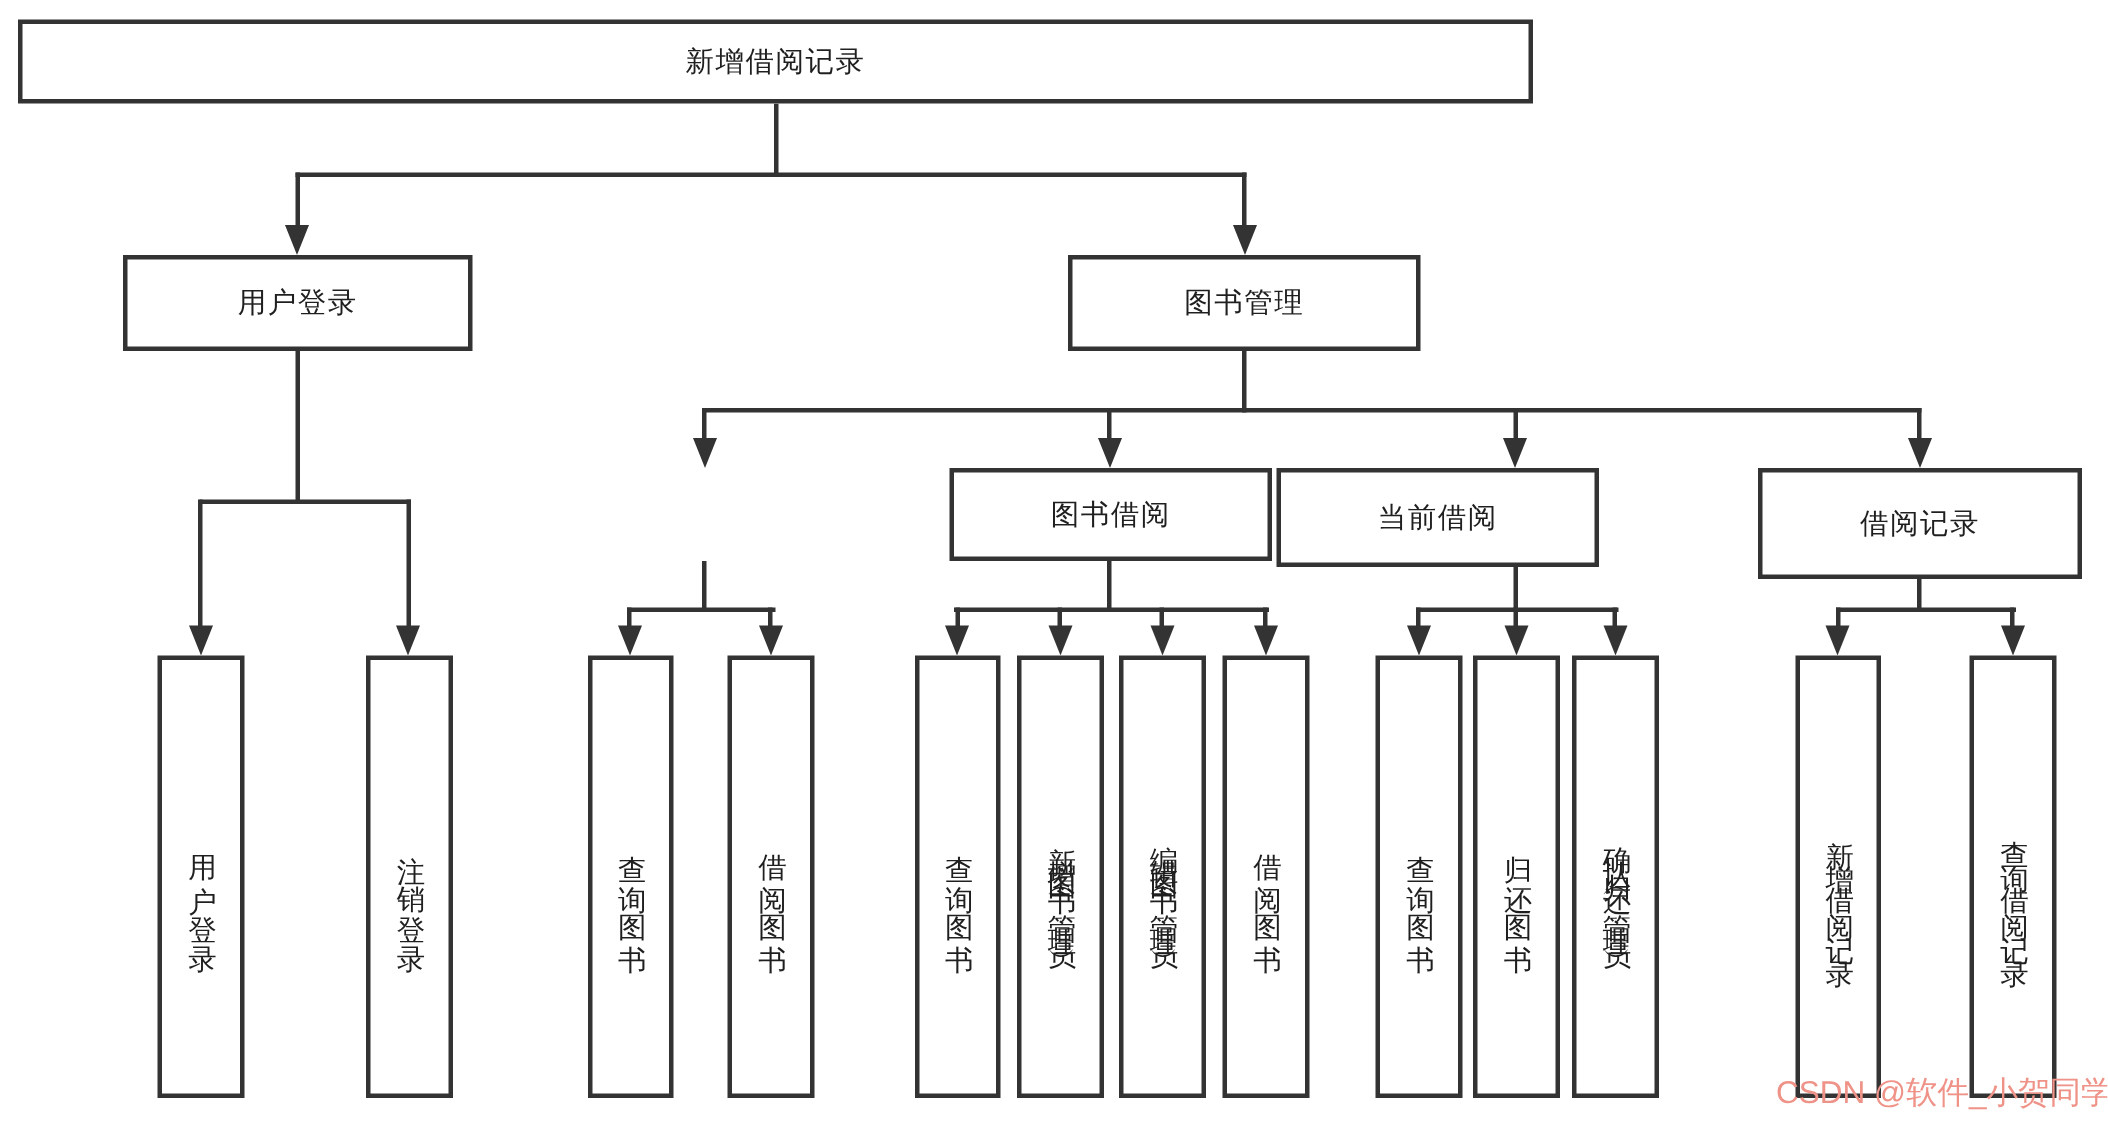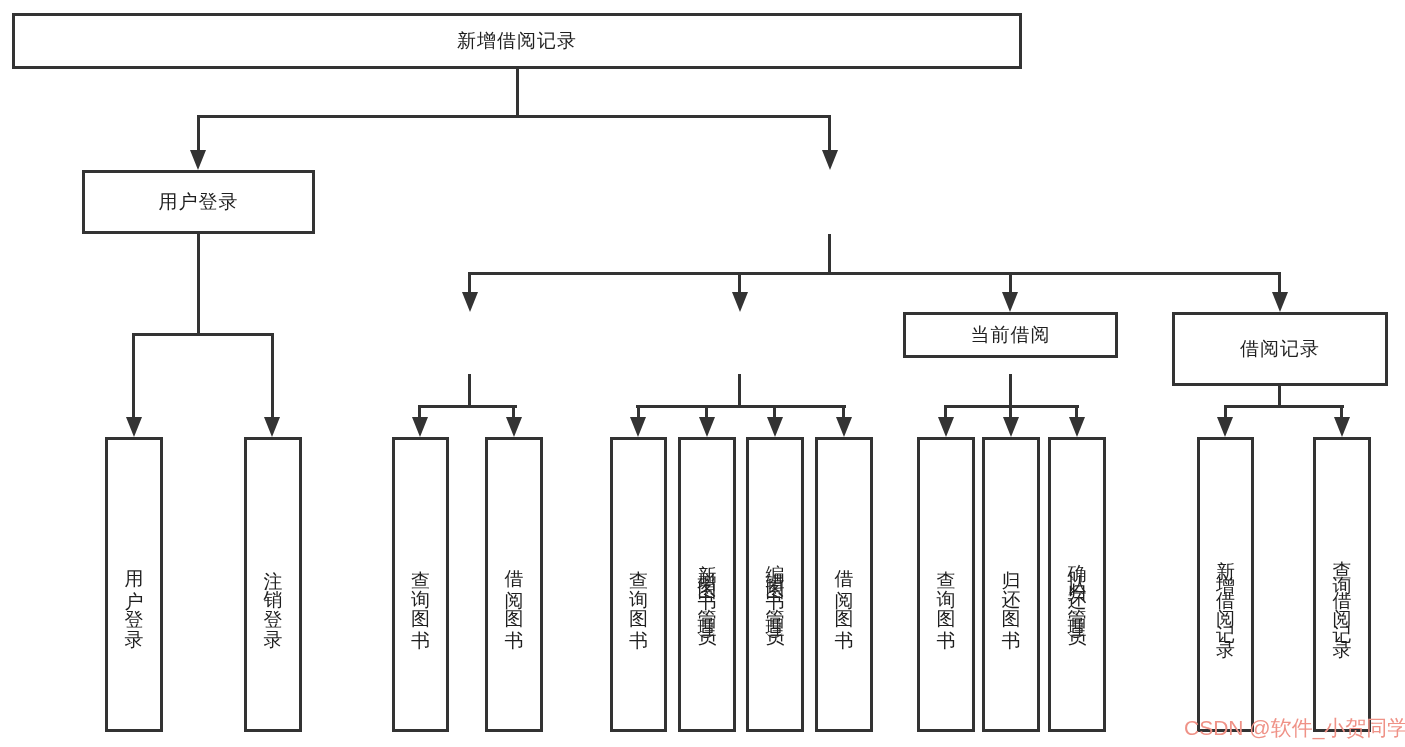--- a/index.html
+++ b/index.html
@@ -38,40 +38,42 @@
   <div class="box" style="left:12px; top:13px; width:1010px; height:56px;">新增借阅记录</div>
 
   <div class="vl" style="left:516px; top:69px; height:48px;"></div>
   <div class="hl" style="left:197px; top:115px; width:634px;"></div>
   <div class="vl" style="left:197px; top:115px; height:38px;"></div>
   <div class="arr" style="left:190px; top:150px;"></div>
   <div class="vl" style="left:828px; top:115px; height:38px;"></div>
   <div class="arr" style="left:822px; top:150px;"></div>
 
   <div class="box" style="left:82px; top:170px; width:233px; height:64px;">用户登录</div>
+  <div class="box" style="left:712px; top:170px; width:235px; height:64px;">图书管理</div>
 
   <div class="vl" style="left:197px; top:234px; height:102px;"></div>
   <div class="hl" style="left:133px; top:333px; width:141px;"></div>
   <div class="vl" style="left:132px; top:333px; height:86px;"></div>
   <div class="arr" style="left:126px; top:417px;"></div>
   <div class="vl" style="left:271px; top:333px; height:86px;"></div>
   <div class="arr" style="left:264px; top:417px;"></div>
 
   <div class="vl" style="left:828px; top:234px; height:41px;"></div>
   <div class="hl" style="left:468px; top:272px; width:813px;"></div>
   <div class="vl" style="left:468px; top:272px; height:22px;"></div>
   <div class="arr" style="left:462px; top:292px;"></div>
   <div class="vl" style="left:738px; top:272px; height:22px;"></div>
   <div class="arr" style="left:732px; top:292px;"></div>
   <div class="vl" style="left:1009px; top:272px; height:22px;"></div>
   <div class="arr" style="left:1002px; top:292px;"></div>
   <div class="vl" style="left:1278px; top:272px; height:22px;"></div>
   <div class="arr" style="left:1272px; top:292px;"></div>
 
-  <div class="box" style="left:903px; top:312px; width:215px; height:46px;">当前借阅</div>
+  <div class="box" style="left:633px; top:312px; width:215px; height:62px;">图书借阅</div>
+  <div class="box" style="left:851px; top:312px; width:215px; height:66px;">当前借阅</div>
   <div class="box" style="left:1172px; top:312px; width:216px; height:74px;">借阅记录</div>
 
   <div class="vl" style="left:468px; top:374px; height:33px;"></div>
   <div class="hl" style="left:418px; top:405px; width:99px;"></div>
   <div class="vl" style="left:418px; top:405px; height:15px;"></div>
   <div class="arr" style="left:412px; top:417px;"></div>
   <div class="vl" style="left:512px; top:405px; height:15px;"></div>
   <div class="arr" style="left:506px; top:417px;"></div>
 
   <div class="vl" style="left:738px; top:374px; height:33px;"></div>

